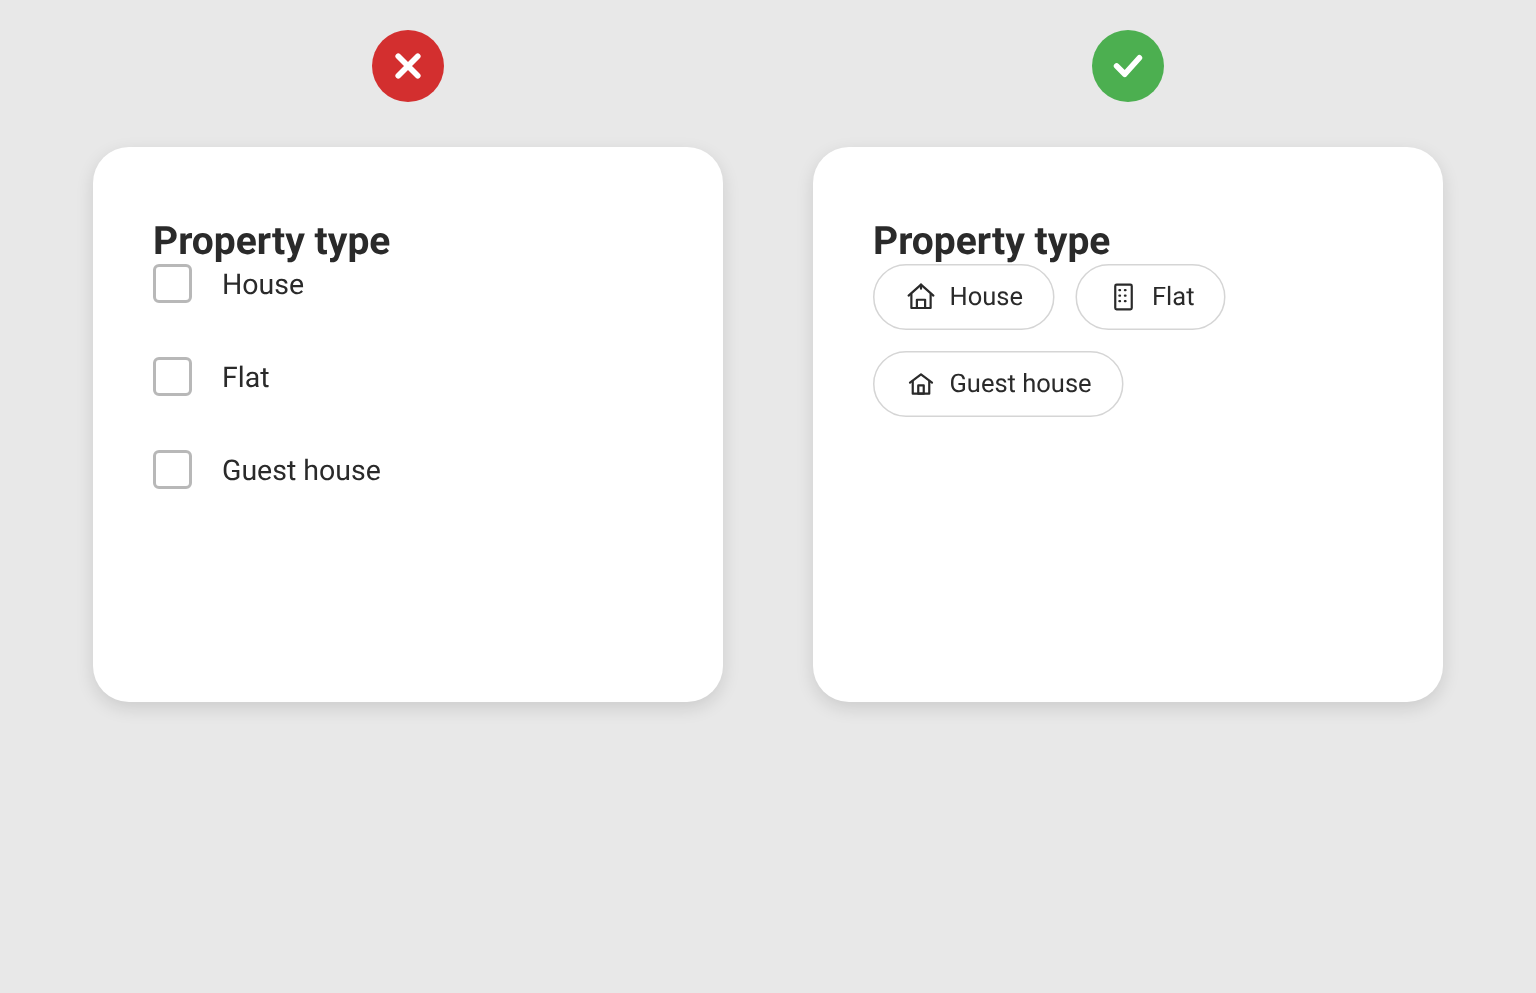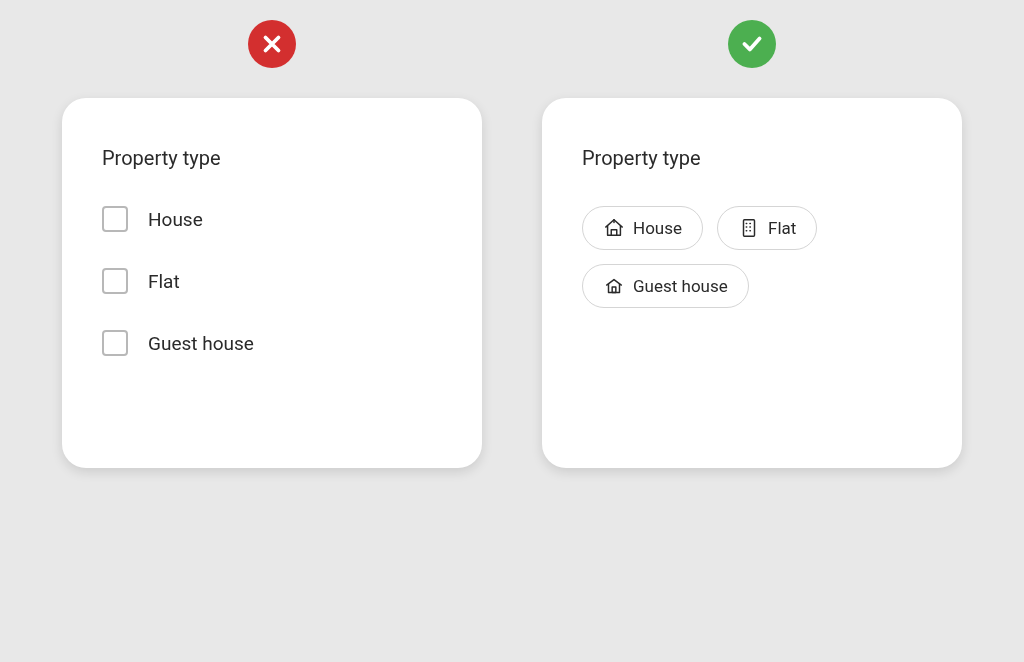--- a/index.html
+++ b/index.html
@@ -56,24 +56,23 @@
     .card {
       background: white;
       border-radius: 24px;
       width: 420px;
       height: 370px;
       padding: 48px 40px;
       box-shadow: 0 4px 12px rgba(0,0,0,0.12);
     }
     
     .card-title {
-      font-size: 20px;
-      font-weight: 400;
+      font-size: 26px;
+      font-weight: 700;
       color: #2a2a2a;
-      margin-bottom: 36px;
     }
     
     .checkbox-list {
       display: flex;
       flex-direction: column;
       gap: 36px;
     }
     
     .checkbox-item {
       display: flex;

